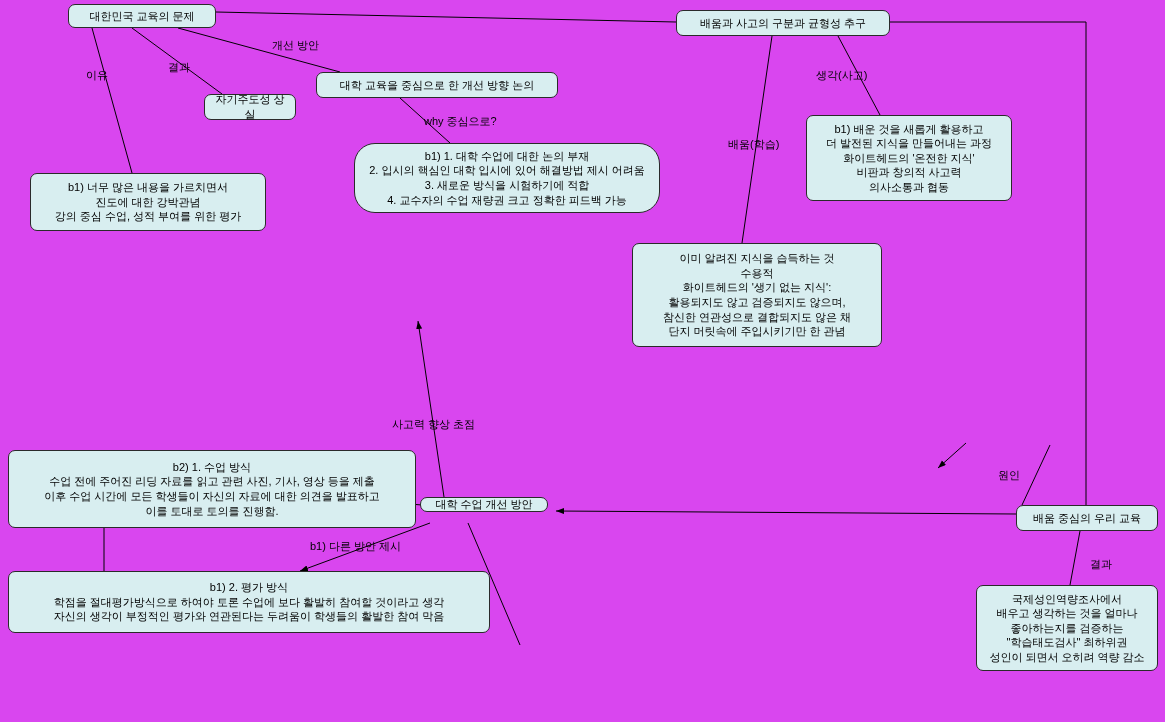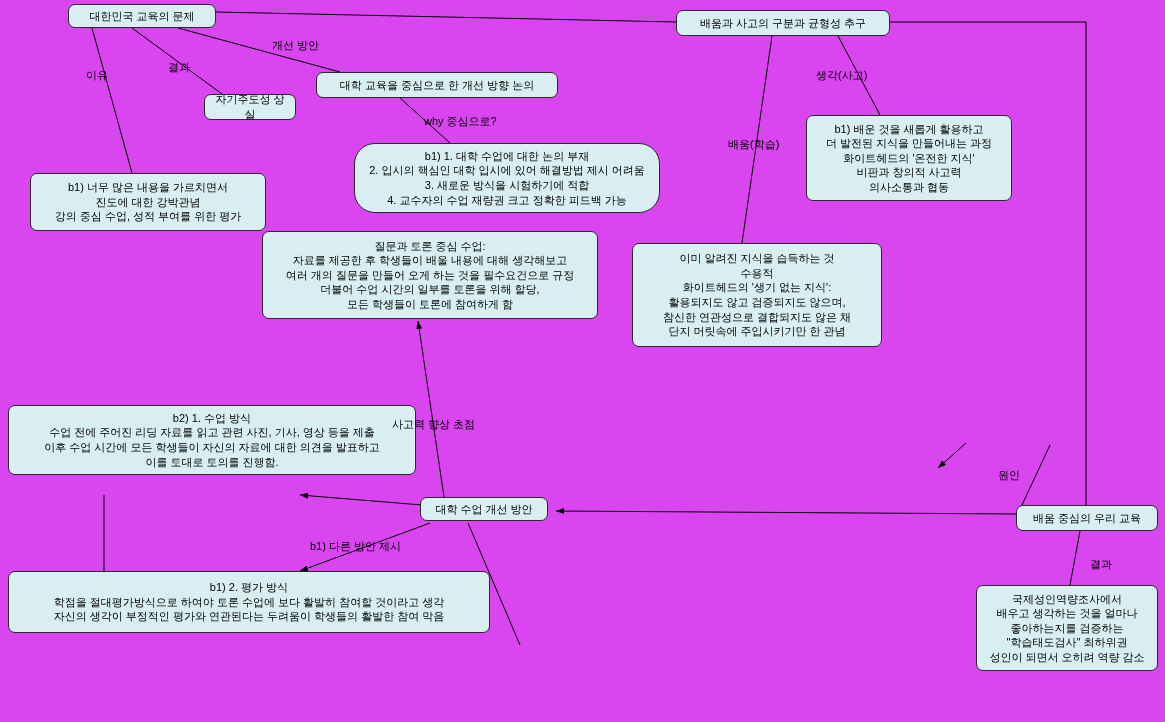--- a/index.html
+++ b/index.html
@@ -120,32 +120,27 @@
 의사소통과 협동</div>
 
   <div class="node" style="left:632px; top:243px; width:250px; height:104px;">이미 알려진 지식을 습득하는 것
 수용적
 화이트헤드의 '생기 없는 지식':
 활용되지도 않고 검증되지도 않으며,
 참신한 연관성으로 결합되지도 않은 채
 단지 머릿속에 주입시키기만 한 관념</div>
 
 
-  <div class="node" style="left:262px; top:231px; width:336px; height:88px;">질문과 토론 중심 수업:
-자료를 제공한 후 학생들이 배울 내용에 대해 생각해보고
-여러 개의 질문을 만들어 오게 하는 것을 필수요건으로 규정
-더불어 수업 시간의 일부를 토론을 위해 할당,
-모든 학생들이 토론에 참여하게 함</div>
 
-  <div class="node" style="left:8px; top:405px; width:408px; height:70px;">b2) 1. 수업 방식
+  <div class="node" style="left:8px; top:450px; width:408px; height:78px;">b2) 1. 수업 방식
 수업 전에 주어진 리딩 자료를 읽고 관련 사진, 기사, 영상 등을 제출
 이후 수업 시간에 모든 학생들이 자신의 자료에 대한 의견을 발표하고
 이를 토대로 토의를 진행함.</div>
 
-  <div class="node" style="left:420px; top:497px; width:128px; height:24px;">대학 수업 개선 방안</div>
+  <div class="node" style="left:420px; top:497px; width:128px; height:15px;">대학 수업 개선 방안</div>
 
   <div class="node" style="left:1016px; top:505px; width:142px; height:26px;">배움 중심의 우리 교육</div>
 
   <div class="node" style="left:8px; top:571px; width:482px; height:62px;">b1) 2. 평가 방식
 학점을 절대평가방식으로 하여야 토론 수업에 보다 활발히 참여할 것이라고 생각
 자신의 생각이 부정적인 평가와 연관된다는 두려움이 학생들의 활발한 참여 막음</div>
 
 
   <div class="node" style="left:976px; top:585px; width:182px; height:86px;">국제성인역량조사에서
 배우고 생각하는 것을 얼마나

